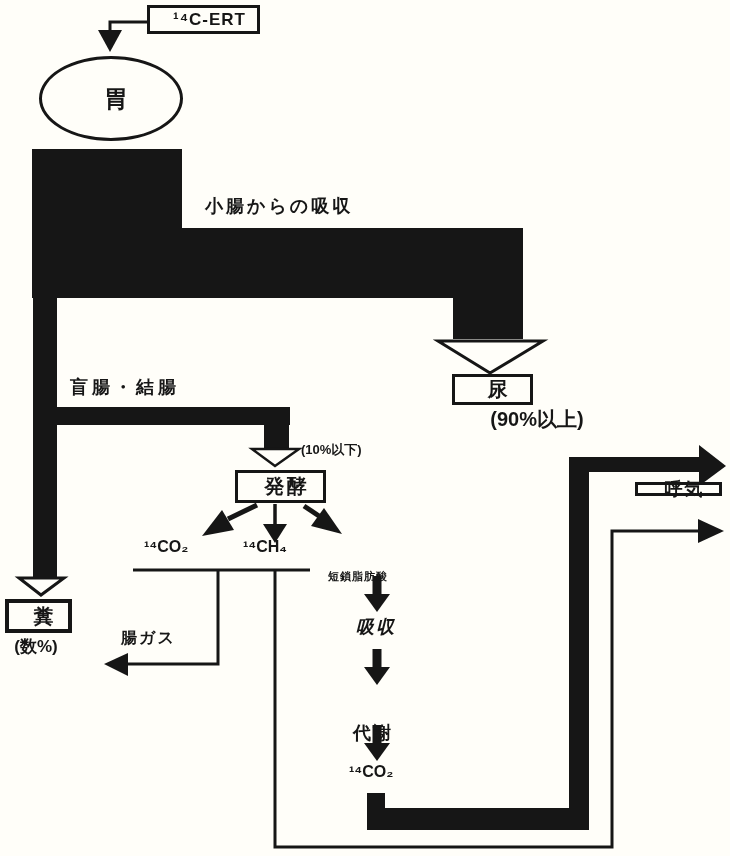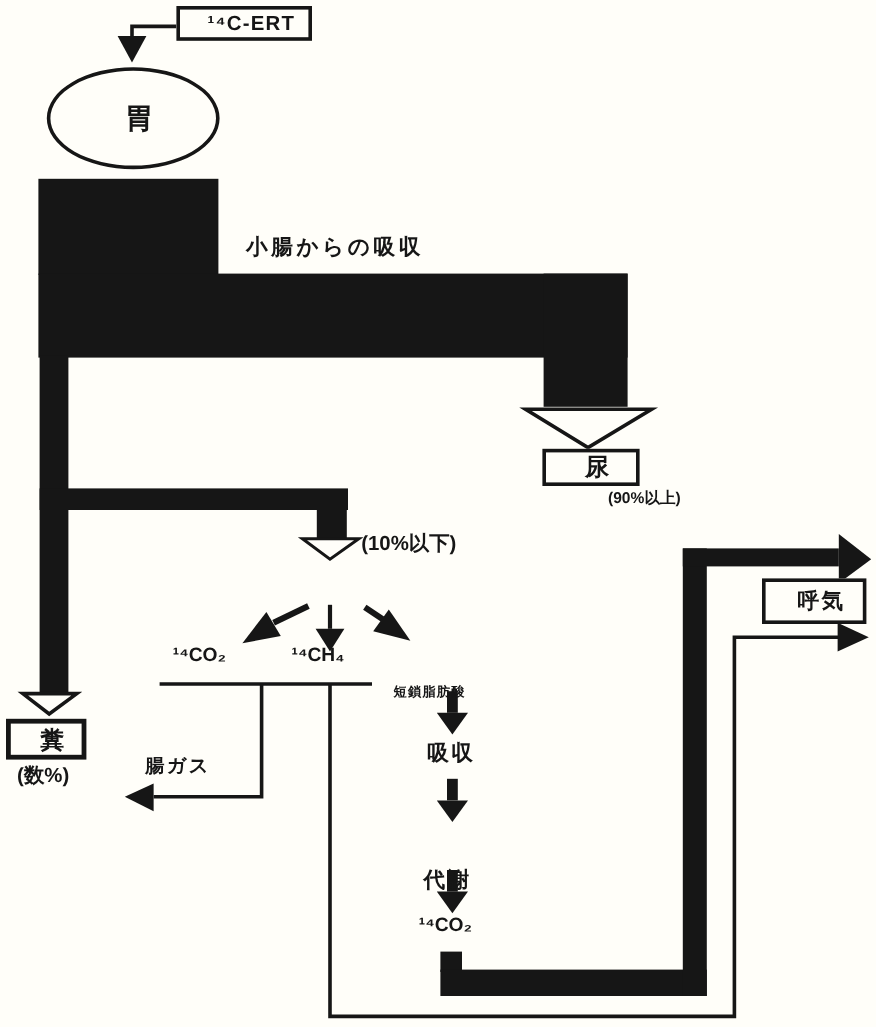--- a/index.html
+++ b/index.html
@@ -34,30 +34,30 @@
     color:var(--ink);
     text-align:right;
   }
   .ctr{text-align:center;}
   
   .tracer-box{left:147px;top:5px;width:113px;height:29px;font-size:17px;border-width:3px;letter-spacing:1px;}
   .stomach{left:39px;top:56px;width:144px;height:85px;border-radius:50%;font-size:24px;border-width:3px;}
   .urine-box{left:452px;top:374px;width:81px;height:31px;font-size:20px;}
   .ferment-box{left:235px;top:470px;width:91px;height:33px;font-size:20px;border-width:3px;}
   .feces-box{left:5px;top:599px;width:67px;height:34px;font-size:20px;border-width:4px;}
-  .breath-box{left:635px;top:482px;width:87px;height:38px;font-size:18px;}
+  .breath-box{left:635px;top:482px;width:87px;height:14px;font-size:18px;}
   .lbl-small-intestine{left:205px;top:194px;font-size:18px;letter-spacing:3px;}
   .lbl-cecum{left:70px;top:375px;font-size:18px;letter-spacing:4px;}
-  .lbl-urine-share{left:482px;top:406px;width:110px;font-size:13px;}
-  .lbl-ferment-share{left:301px;top:441px;font-size:17px;}
+  .lbl-urine-share{left:482px;top:406px;width:110px;font-size:20px;}
+  .lbl-ferment-share{left:301px;top:441px;font-size:13px;}
   .lbl-co2-gut{left:144px;top:538px;font-size:16px;}
   .lbl-ch4{left:243px;top:538px;font-size:16px;}
   .lbl-scfa{left:328px;top:569px;font-size:11px;letter-spacing:1px;}
   .lbl-gut-gas{left:121px;top:628px;font-size:16px;letter-spacing:2px;}
-  .lbl-absorb{left:356px;top:615px;font-size:18px;letter-spacing:2px;}
+  .lbl-absorb{left:356px;top:615px;font-size:18px;letter-spacing:2px;font-style:italic;}
   .lbl-metab{left:353px;top:721px;font-size:18px;letter-spacing:2px;}
   .lbl-co2-met{left:349px;top:763px;font-size:16px;}
   .lbl-feces-share{left:0px;top:635px;width:72px;font-size:17px;}
 </style>
 </head>
 <body>
 
 <div class="canvas">
 
   <svg class="shapes" viewBox="0 0 730 856">
@@ -110,31 +110,35 @@
   </div>
 
   <div class="node-box stomach">
     <span>胃</span>
   </div>
 
   <div class="node-box urine-box">
     <span>尿</span>
   </div>
 
+  <div class="node-box ferment-box">
+    <span>発酵</span>
+  </div>
 
   <div class="node-box feces-box">
     <span>糞</span>
   </div>
 
   <div class="node-box breath-box">
     <span>呼気</span>
   </div>
 
   <div class="lbl lbl-small-intestine">小腸からの吸収</div>
 
+  <div class="lbl lbl-cecum">盲腸・結腸</div>
 
   <div class="lbl lbl-urine-share ctr">(90%以上)</div>
 
   <div class="lbl lbl-ferment-share">(10%以下)</div>
 
   <div class="lbl lbl-co2-gut">¹⁴CO₂</div>
 
   <div class="lbl lbl-ch4">¹⁴CH₄</div>
 
   <div class="lbl lbl-scfa">短鎖脂肪酸</div>

